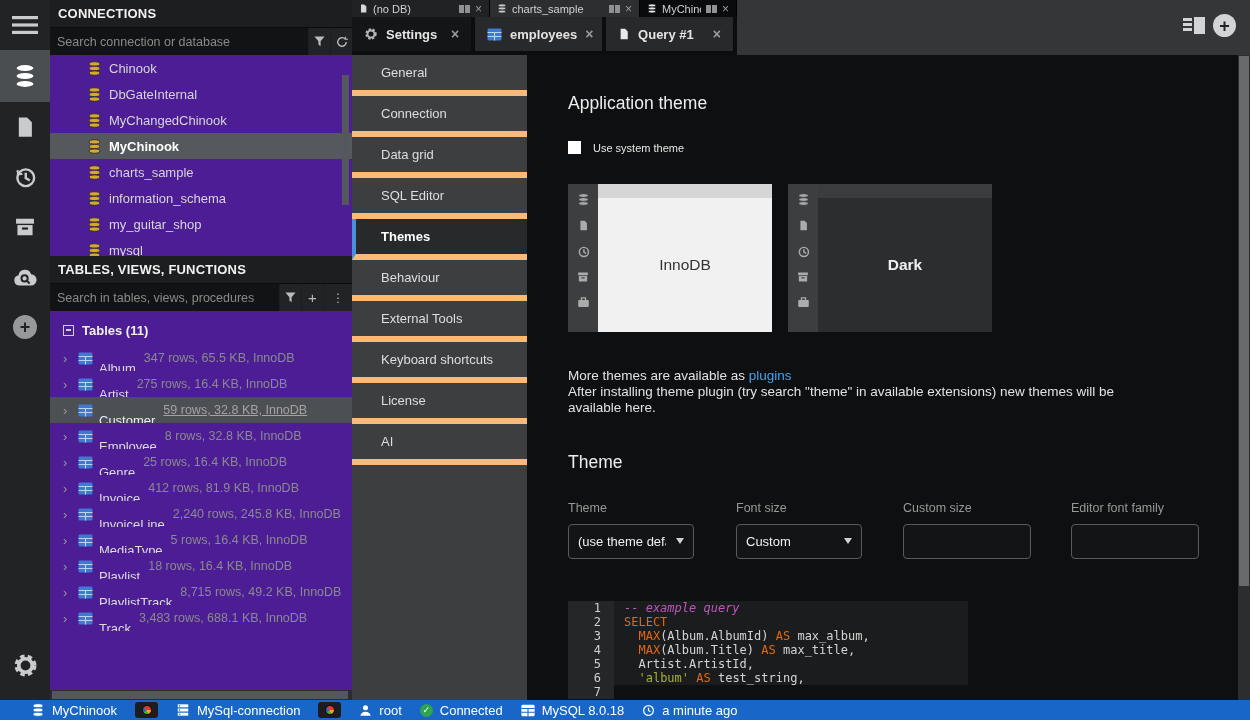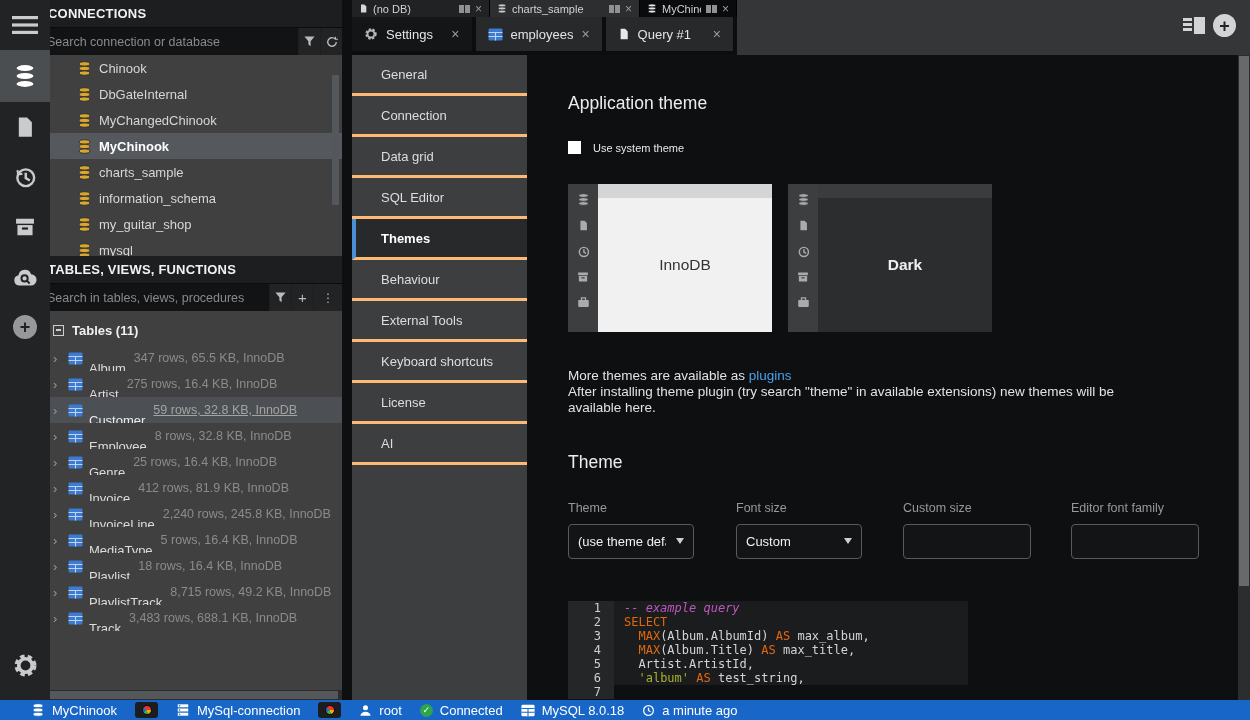--- a/index.html
+++ b/index.html
@@ -10,21 +10,21 @@
 
   
   #iconbar { position:absolute; left:0; top:0; width:50px; height:700px; background:#222325; z-index:5; }
   .ib-btn { width:50px; height:50px; display:flex; align-items:center; justify-content:center; color:#c9cbcd; }
   .ib-btn.sel { background:#4b4e51; color:#ffffff; height:52px; }
   .ib-gear { position:absolute; left:0; bottom:10px; }
   .plus-circle { width:24px; height:24px; border-radius:50%; background:#96989a; color:#222325;
     display:flex; align-items:center; justify-content:center; font-size:18px; font-weight:bold; line-height:1; }
 
   
-  #leftpanel { position:absolute; left:40px; top:0; width:302px; height:700px; background:#404040;
+  #leftpanel { position:absolute; left:50px; top:0; width:302px; height:700px; background:#4c1d95;
     display:flex; flex-direction:column; overflow:hidden; }
   .panel-header { height:28px; background:#1d1e20; color:#f2f2f2; font-weight:bold; font-size:13px;
     display:flex; align-items:center; padding-left:8px; letter-spacing:.2px; flex:none; border-bottom:1px solid #0c0c0c; }
   .search-row { height:27px; display:flex; flex:none; background:#1d1e20; align-items:stretch; }
   .search-input { flex:1; background:#121314; border:none; outline:none; color:#bdbdbd; font-size:12.5px;
     padding:0 7px; font-family:"Liberation Sans",sans-serif; }
   .search-input::placeholder { color:#8a8a8a; }
   .sq-btn { width:21px; margin-left:1px; background:#222325; color:#b9bbbd; display:flex; align-items:center; justify-content:center; font-size:12px; }
 
   .conn-list { height:201px; overflow:hidden; position:relative; flex:none; }
@@ -55,32 +55,32 @@
   .tabrow1 { display:flex; height:17px; }
   .gtab { display:flex; align-items:center; gap:5px; padding:0 7px; font-size:11px; color:#d2d2d2; border-right:1px solid #000; }
   .gtab.g0 { width:138px; background:#202224; }
   .gtab.g1 { width:150px; background:#2c2e30; }
   .gtab.g2 { width:97px; background:#0a0b0c; }
   .gtab .lbl { overflow:hidden; white-space:nowrap; flex:1; }
   .split-ic { width:11px; height:8px; display:flex; gap:1px; }
   .split-ic i { flex:1; background:#8f9193; }
   .x { color:#9a9c9e; font-size:12px; line-height:1; }
   .tabrow2 { display:flex; height:34px; margin-top:0; }
-  .tab { display:flex; align-items:center; gap:8px; padding:0 12px; font-size:13px; color:#e4e4e4; margin-right:4px; }
+  .tab { display:flex; align-items:center; gap:8px; padding:0 12px; font-size:13px; color:#e4e4e4; margin-right:4px;font-weight:bold; }
   .tab.t0 { width:121px; background:#141517; }
   .tab.t1 { width:127px; background:#28292b; }
   .tab.t2 { width:129px; background:#28292b;align-items:center; }
   .tab .x { font-size:14px; margin-left:auto; }
   #strip-actions { position:absolute; right:14px; top:14px; display:flex; align-items:center; gap:6px; }
   .plus-circle.light { background:#d2d4d6; width:23px; height:23px; }
 
   
   #settings-menu { position:absolute; left:352px; top:55px; width:175px; bottom:20px; background:#3c3e40; }
   .menu-item { height:41px; display:flex; align-items:center; padding-left:29px; color:#dedede; font-size:13px;
-    border-bottom:3px solid #fdba74; }
+    border-bottom:6px solid #fdba74; }
   .menu-item.selected { background:#27292b; border-left:4px solid #4a90d9; padding-left:25px; font-weight:bold; color:#fff; }
 
   
   #content { position:absolute; left:527px; top:55px; right:12px; bottom:20px; background:#0e0f10;
     padding:38px 0 0 41px; overflow:hidden; }
   h1.apptheme { font-size:17.5px; font-weight:normal; color:#ededed; }
   .chk-row { margin-top:27px; display:flex; align-items:center; gap:12px; color:#e8e8e8; font-size:11px; }
   .chk { width:13px; height:13px; border:2px solid #ffffff; background:#fff; }
   .previews { margin-top:30px; display:flex; gap:16px; }
   .preview { width:204px; height:148px; display:flex; cursor:pointer; }

